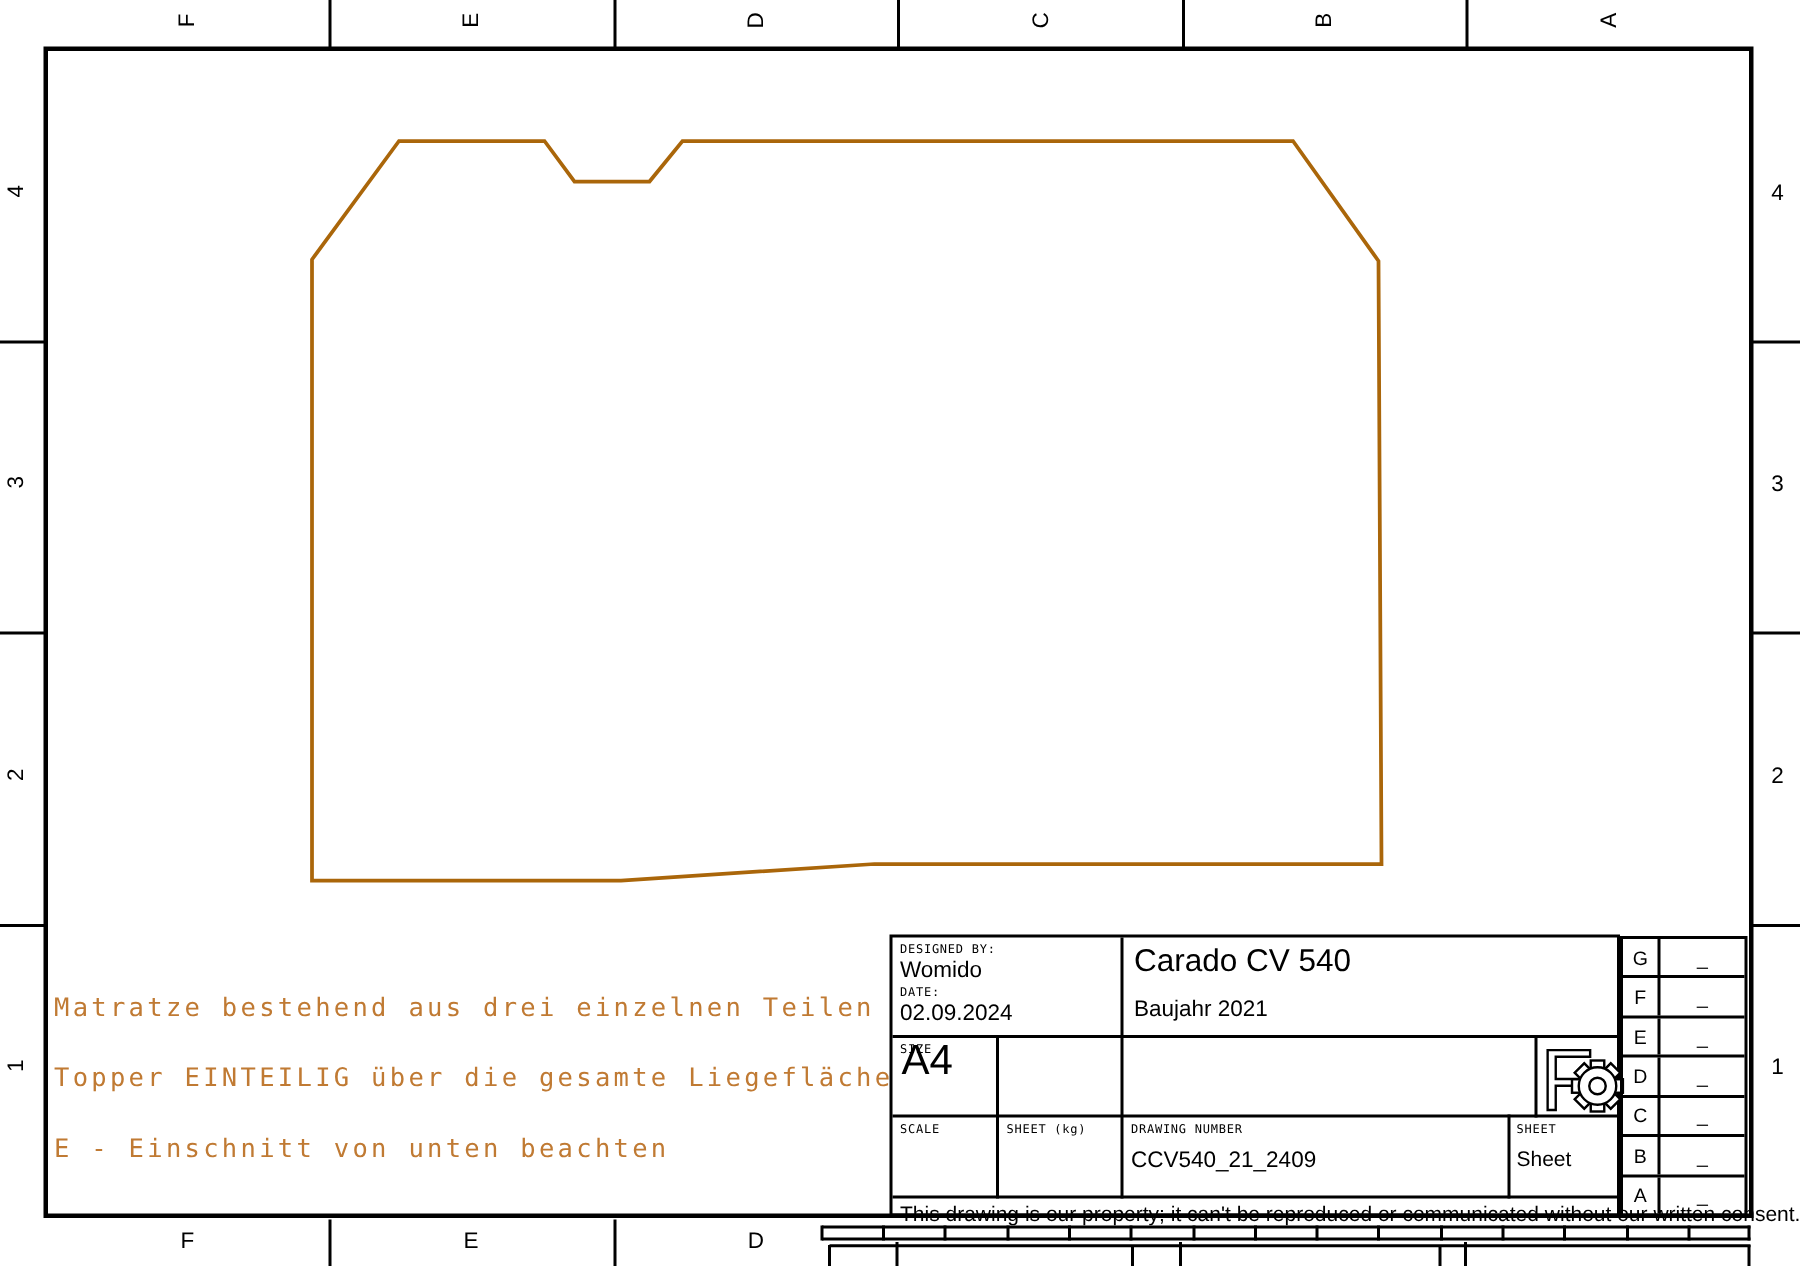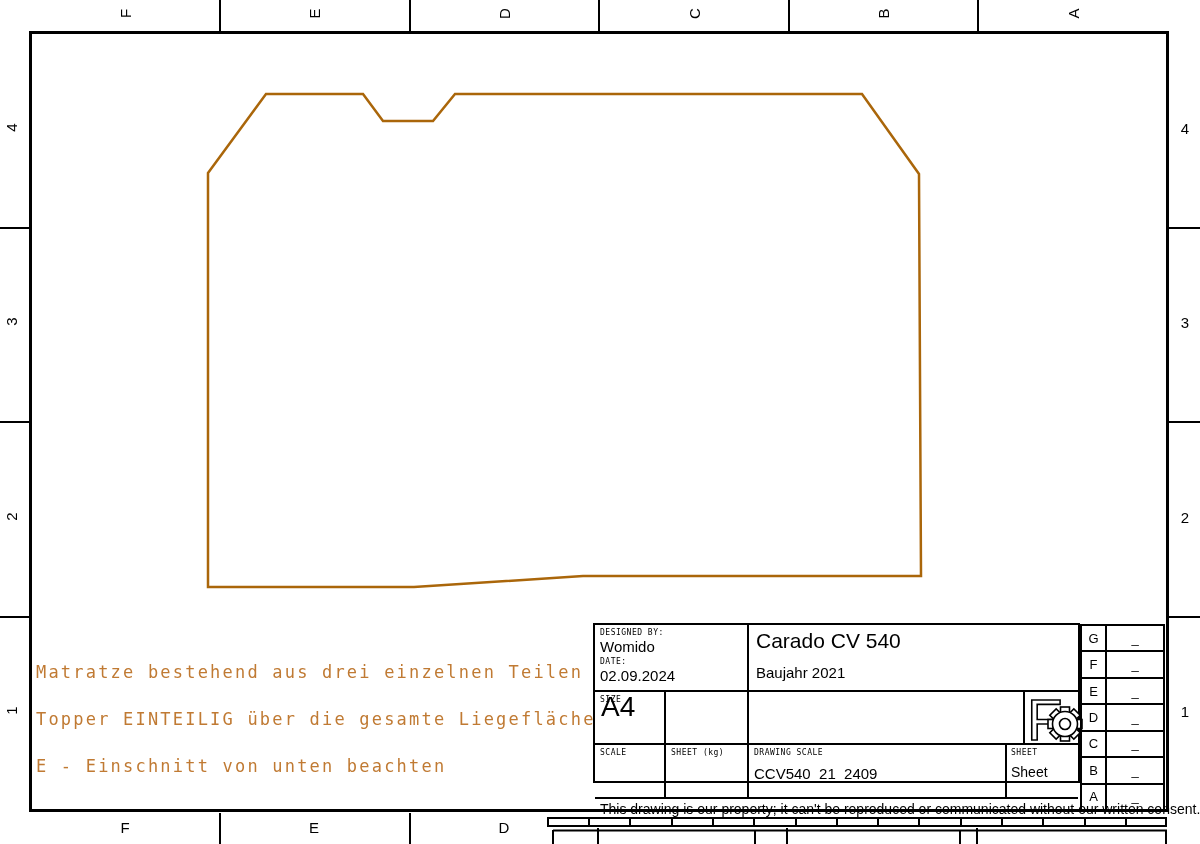--- a/index.html
+++ b/index.html
@@ -10,21 +10,21 @@
   .sheet-border{left:29px;top:31px;width:1134px;height:775px;border:3px solid #000;}
   .tick{background:#000;}
   .tick.v{width:2px;}
   .tick.h{height:2px;}
   .zone-label{font-size:15px;line-height:1;color:#000;text-align:center;}
   .rot{transform:rotate(-90deg);transform-origin:center center;}
   
   .cad-note{font-family:"DejaVu Sans Mono",monospace;font-size:17px;letter-spacing:2.2px;
             color:#c07a33;white-space:nowrap;margin-top:10px;}
   
-  .tb{left:593px;top:623px;width:487px;height:160px;border:2px solid #000;box-sizing:border-box;text-decoration:underline;}
+  .tb{left:593px;top:623px;width:487px;height:188px;border:2px solid #000;box-sizing:border-box;text-decoration:underline;}
   .tb-line{position:absolute;background:#000;}
   .lbl{position:absolute;font-family:"DejaVu Sans Mono",monospace;font-size:8px;
        letter-spacing:.5px;color:#000;white-space:nowrap;}
   .val{position:absolute;font-size:15px;color:#000;white-space:nowrap;}
   .big-title{position:absolute;font-size:21px;}
   .size-val{position:absolute;font-size:28px;}
   .legal{position:absolute;font-size:14px;white-space:nowrap;}
   
   .rev{left:1080px;top:624px;width:85px;height:187px;border:2px solid #000;box-sizing:border-box;
        display:flex;flex-direction:column;}
@@ -110,21 +110,21 @@
     <div class="val" style="left:5px;top:42px">02.09.2024</div>
 
     <div class="big-title" style="left:161px;top:4px">Carado CV 540</div>
     <div class="val" style="left:161px;top:39px">Baujahr 2021</div>
 
     <div class="lbl" style="left:5px;top:70px">SIZE</div>
     <div class="size-val" style="left:6px;top:66px">A4</div>
 
     <div class="lbl" style="left:5px;top:123px">SCALE</div>
     <div class="lbl" style="left:76px;top:123px">SHEET (kg)</div>
-    <div class="lbl" style="left:159px;top:123px">DRAWING SCALE</div>
+    <div class="lbl" style="left:159px;top:123px">DRAWING NUMBER</div>
     <div class="lbl" style="left:416px;top:123px">SHEET</div>
     <div class="val" style="left:159px;top:140px">CCV540_21_2409</div>
     <div class="val" style="left:416px;top:139px;font-size:14px">Sheet</div>
 
     <div class="legal" style="left:5px;top:176px">This drawing is our property; it can't be reproduced or communicated without our written consent.</div>
 
     <svg class="abs" style="left:430px;top:68px;width:58px;height:52px" viewBox="0 0 58 52">
       <text x="2" y="47" font-size="58" font-family="Liberation Sans, sans-serif" fill="#ffffff" stroke="#000000" stroke-width="1.6">F</text>
       <g fill="#ffffff" stroke="#000000" stroke-width="1.6">
         <rect x="23" y="26.5" width="34" height="9"></rect>

